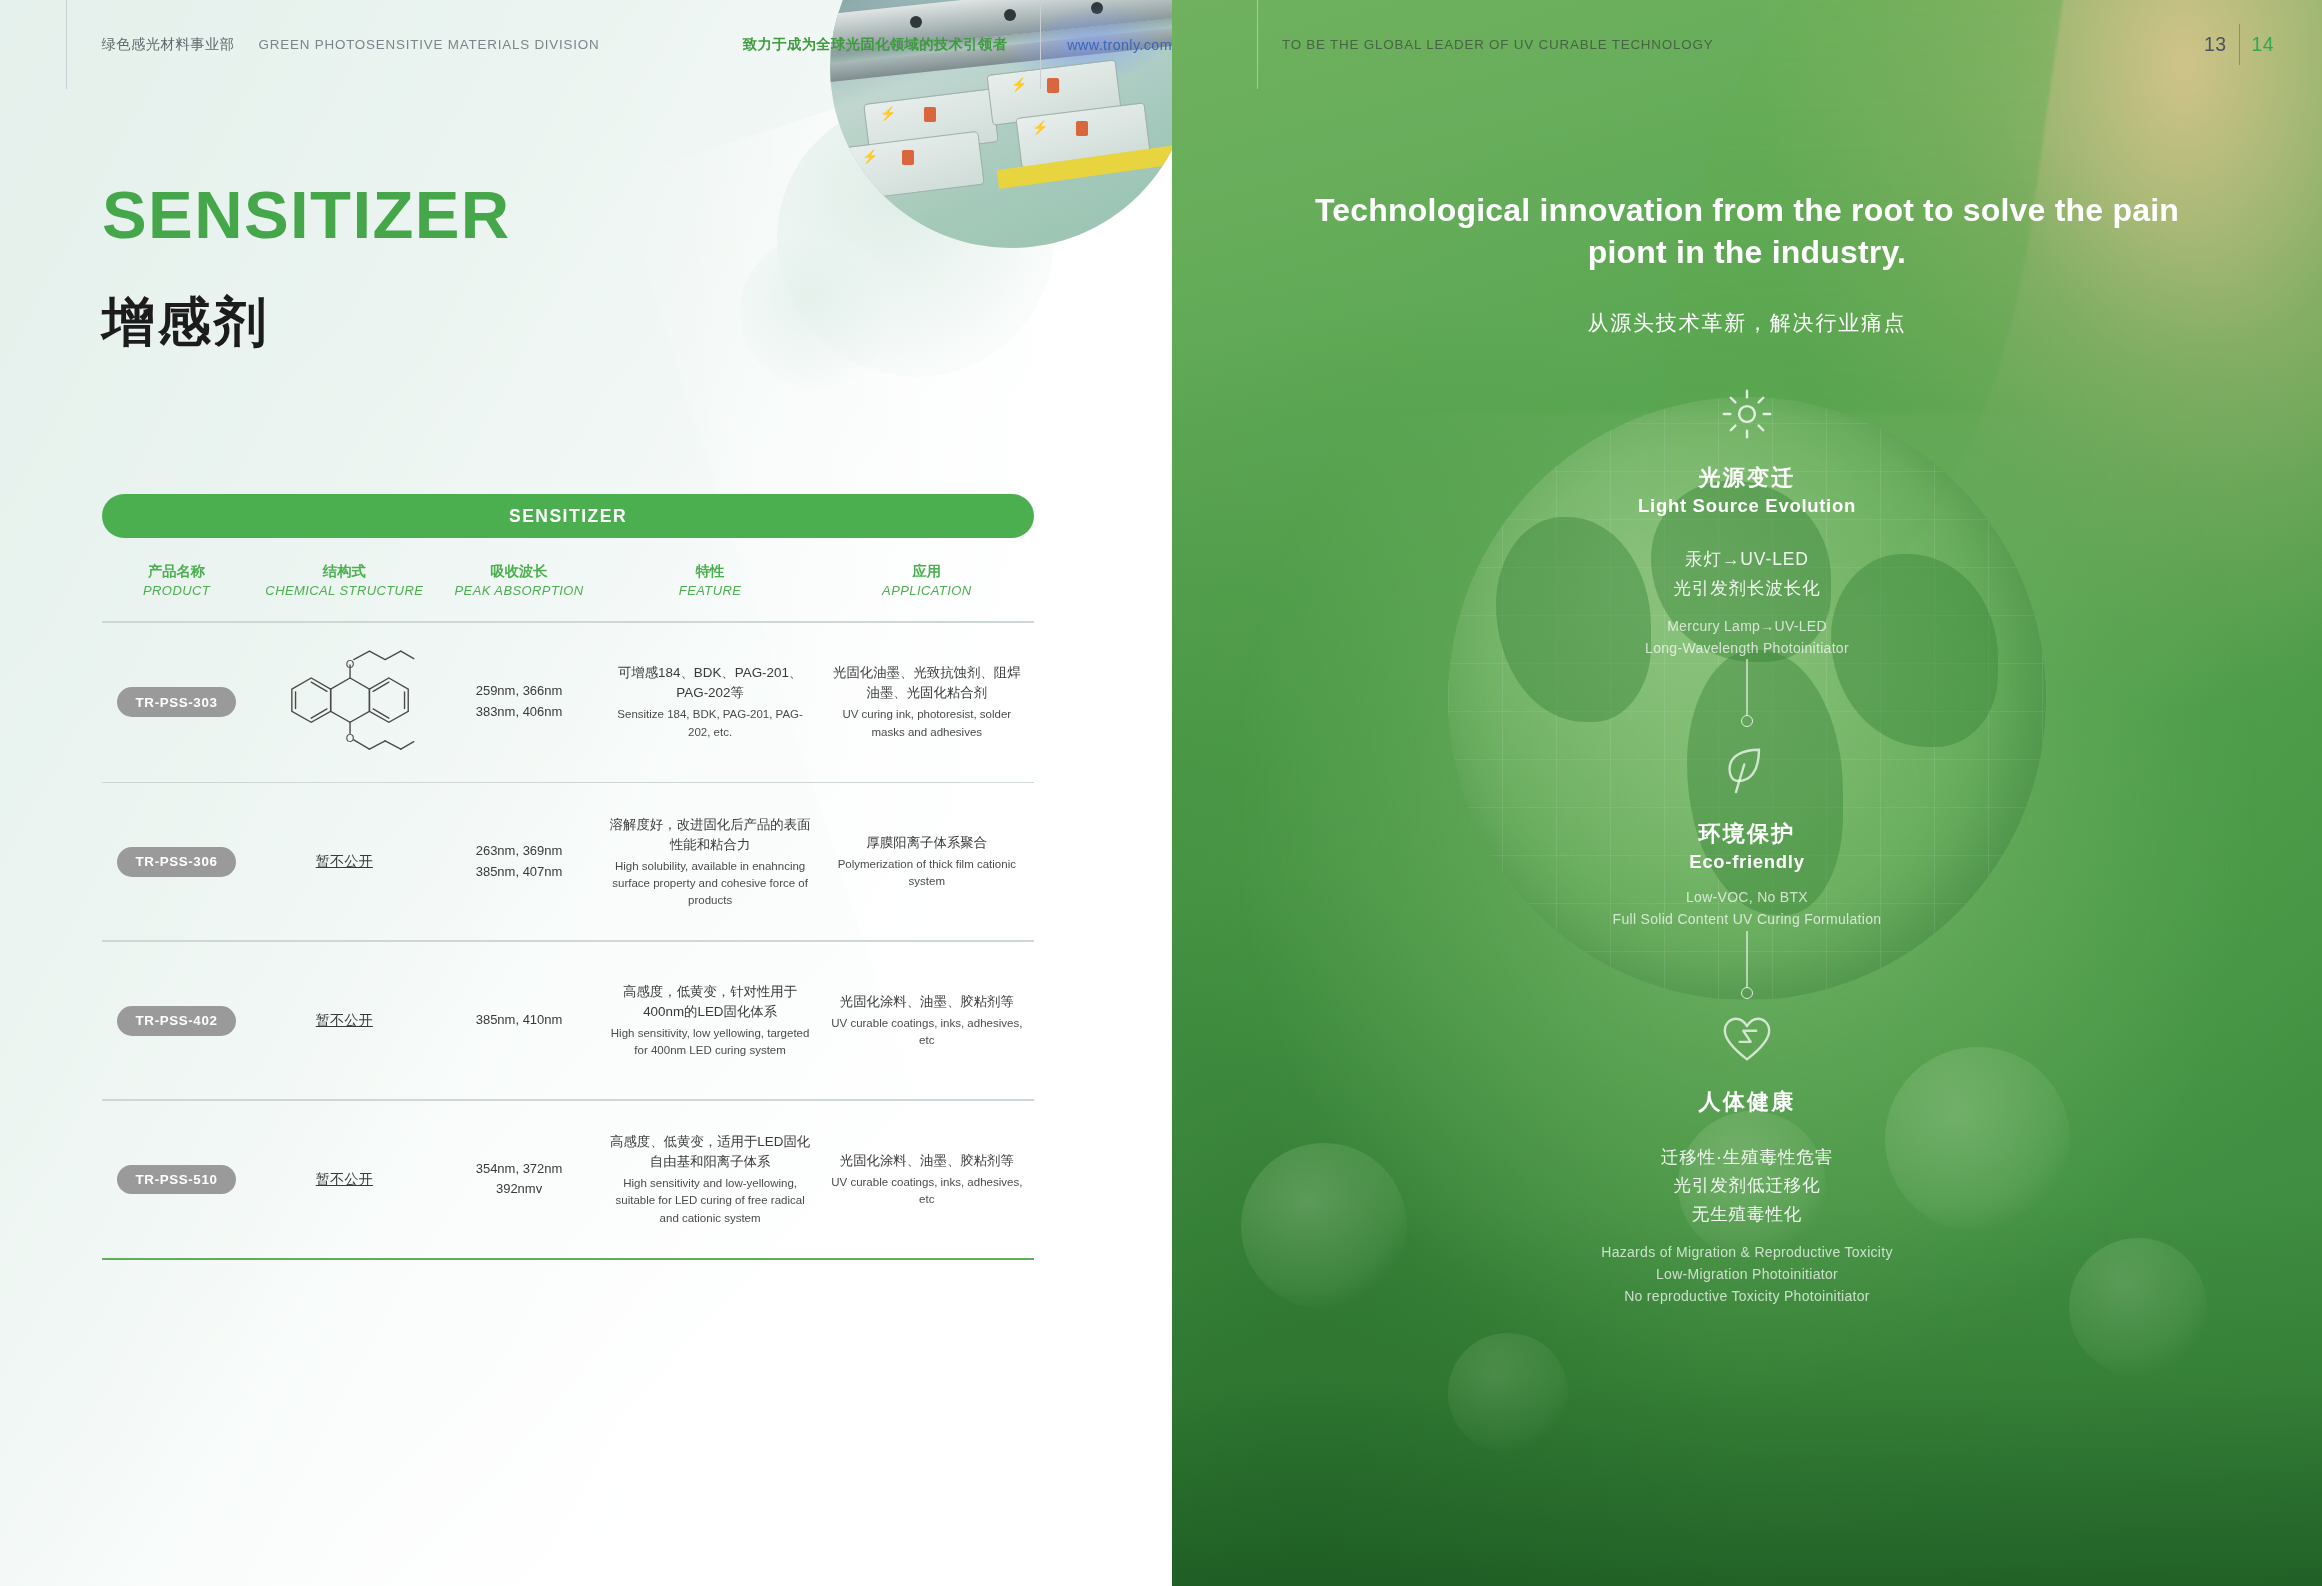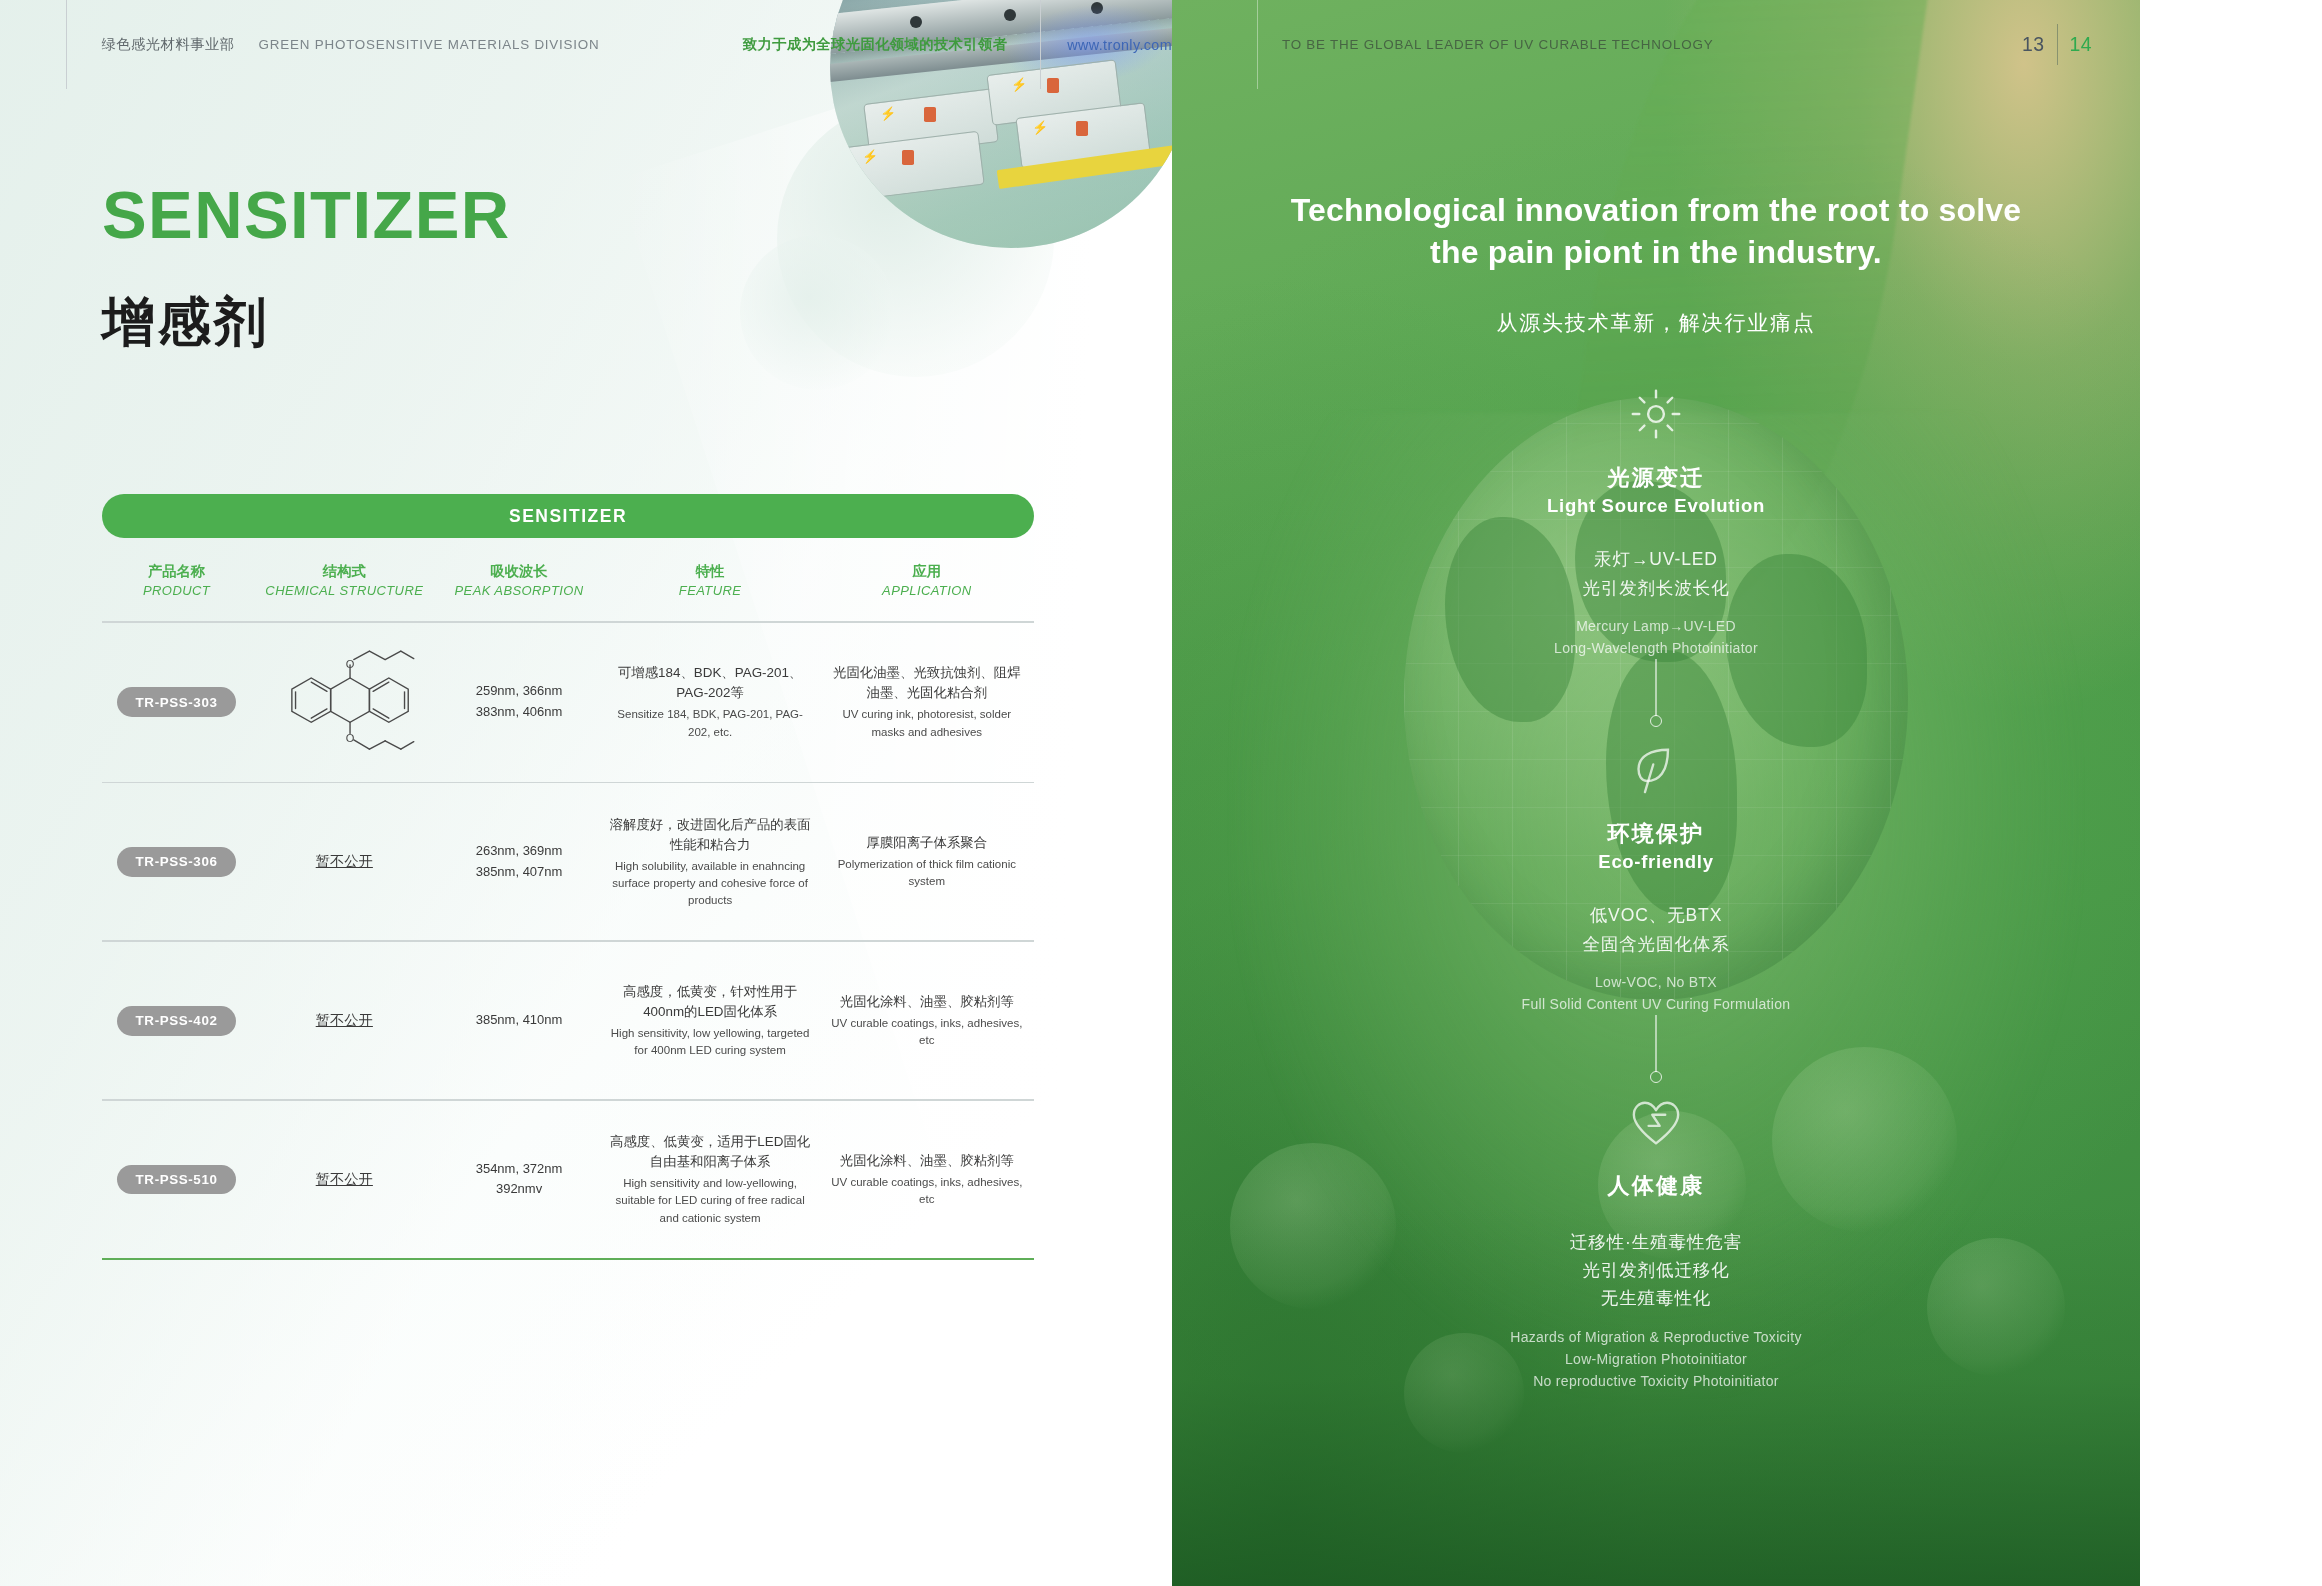--- a/index.html
+++ b/index.html
@@ -148,21 +148,21 @@
     padding: 7.4px 18.5px; border-radius: 16.6px; white-space: nowrap;
   }
   .cell .cn { font-size: 13.4px; color: #3a3a3a; line-height: 1.5; }
   .cell .en { font-size: 11.5px; color: #4b4b4b; line-height: 1.5; margin-top: 2.8px; }
   .cell .nm { font-size: 13px; color: #3a3a3a; line-height: 1.6; }
   .cell .undisclosed { font-size: 14.3px; color: #3a3a3a; text-decoration: underline; }
   .struct { display: flex; justify-content: center; }
 
   
   .right-page {
-    position: relative; width: 968px; height: 1587px; overflow: hidden;
+    position: relative; width: 1150px; height: 1587px; overflow: hidden;
     background:
       radial-gradient(circle at 52% 46%, rgba(116,185,104,.55) 0%, rgba(86,167,80,.35) 34%, rgba(64,150,62,0) 62%),
       radial-gradient(ellipse at 88% 4%, rgba(214,196,140,.95) 0%, rgba(180,186,122,.5) 14%, rgba(110,170,90,0) 30%),
       radial-gradient(ellipse at 12% 96%, rgba(40,110,45,.85) 0%, rgba(56,130,55,.4) 30%, rgba(70,150,65,0) 58%),
       linear-gradient(165deg, #6fb15f 0%, #63ab58 18%, #4f9e4b 42%, #479746 62%, #3f8d41 80%, #357f3a 100%);
   }
   .rp-leaf {
     position: absolute; left: 44%; top: -6%; width: 30%; height: 46%;
     background: linear-gradient(170deg, rgba(106,176,86,.55), rgba(70,148,62,.25));
     border-radius: 60% 8% 60% 8%;
@@ -530,24 +530,20 @@
         <div class="ico">
           <svg width="46" height="52" viewBox="0 0 50 56">
             <g stroke="rgba(255,255,255,.72)" stroke-width="2.6" fill="none" stroke-linecap="round">
               <path d="M38 6 C 38 30, 28 40, 15 40 C 9 40, 6 34, 6 27 C 6 13, 20 6, 38 6 Z"></path>
               <line x1="22" y1="22" x2="13" y2="52"></line>
             </g>
           </svg>
         </div>
         <div class="h-cn">环境保护</div>
         <div class="h-en">Eco-friendly</div>
-        <div class="body-cn">
-          <div>低VOC、无BTX</div>
-          <div>全固含光固化体系</div>
-        </div>
         <div class="body-en">
           <div>Low-VOC, No BTX</div>
           <div>Full Solid Content UV Curing Formulation</div>
         </div>
       </div>
 
       <div class="connector">
         <div class="ln"></div>
         <div class="cir"></div>
       </div>

